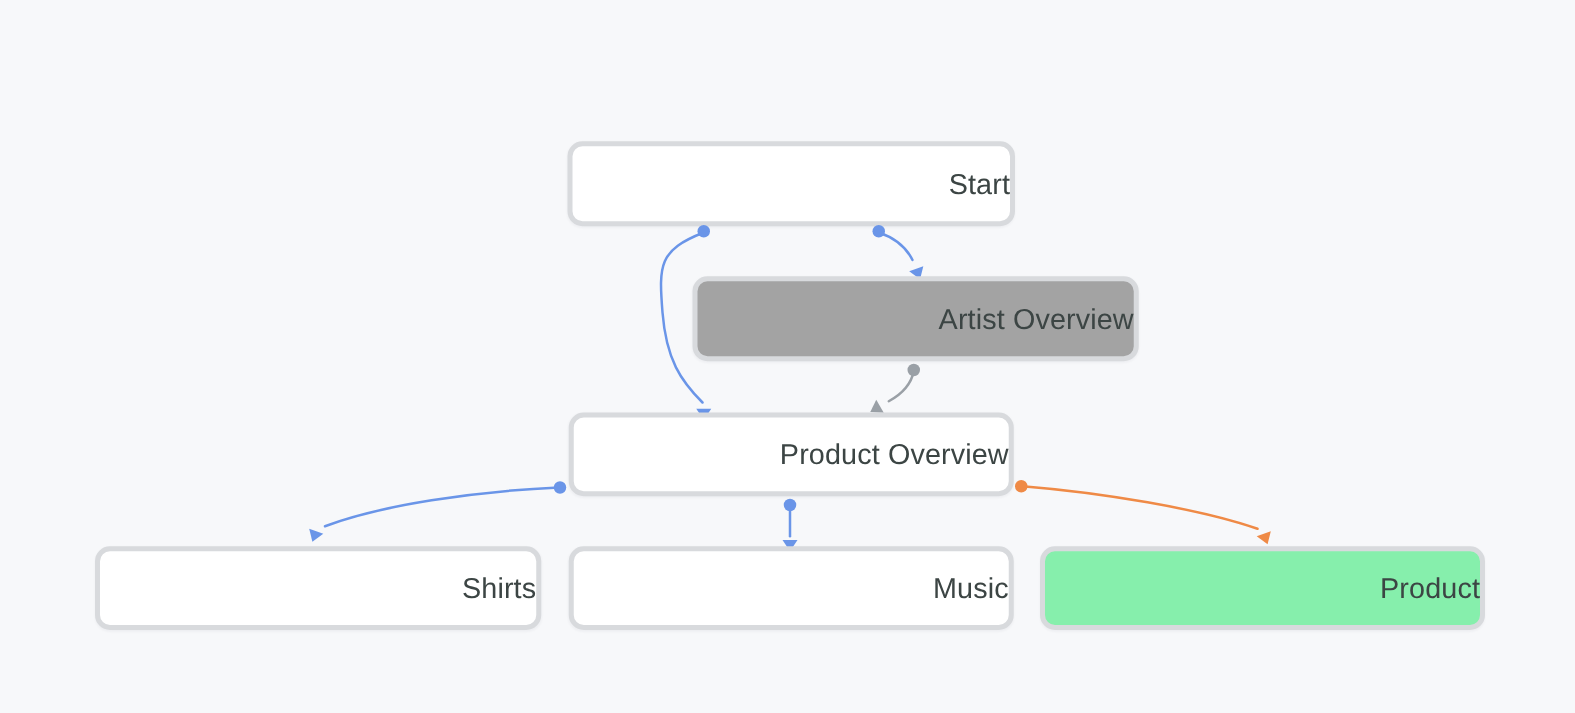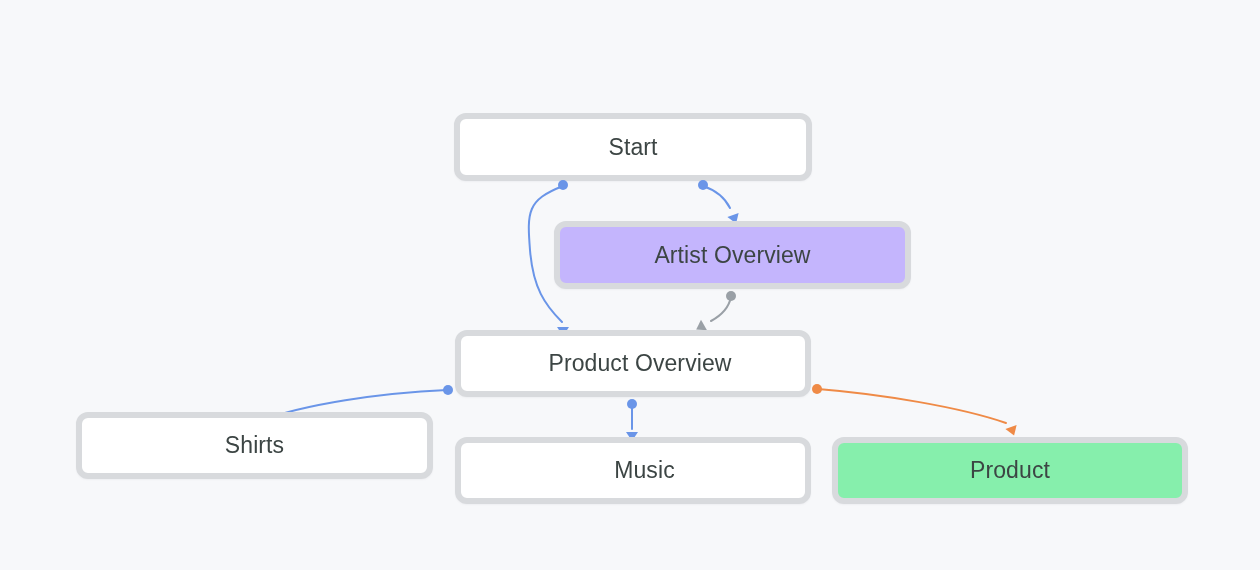--- a/index.html
+++ b/index.html
@@ -25,25 +25,25 @@
     left: 0;
     top: 0;
     width: 1260px;
     height: 570px;
     pointer-events: none;
   }
   .node {
     position: absolute;
     box-sizing: border-box;
     background: #ffffff;
-    border: 6px solid #8b5cf6;
+    border: 4px solid #8b5cf6;
     border-radius: 12px;
     display: flex;
     align-items: center;
-    justify-content: center;
+    justify-content: flex-end;
     box-shadow: 0 1px 2px rgba(16,24,40,0.04);
   }
   .node-label {
     font-family: "Liberation Sans", sans-serif;
     font-size: 23px;
     font-weight: 500;
     color: #3c4544;
     letter-spacing: 0.1px;
     white-space: nowrap;
     user-select: none;
@@ -86,27 +86,27 @@
       <g>
         <path d="M 818 389 C 880 394 960 407 1006 423" fill="none" stroke="#ef8a46" stroke-width="2" stroke-linecap="round"></path>
         <path d="M 0 -6 L 9 0 L 0 6 Z" fill="#ef8a46" transform="translate(1011,427) rotate(70)"></path>
       </g>
     </svg>
 
   <div id="node-layer">
       <div class="node" style="left: 454px; top: 113px; width: 358px; height: 68px; background: rgb(255, 255, 255); border-color: rgb(216, 218, 221);">
         <span class="node-label" style="color: rgb(60, 69, 68);">Start</span>
       </div>
-      <div class="node" style="left: 554px; top: 221px; width: 357px; height: 68px; background: #c4b5fd; border-color: rgb(216, 218, 221);">
+      <div class="node" style="left: 554px; top: 221px; width: 357px; height: 68px; background: #a3a3a3; border-color: rgb(216, 218, 221);">
         <span class="node-label" style="color: rgb(60, 69, 68);">Artist Overview</span>
       </div>
       <div class="node" style="left: 455px; top: 330px; width: 356px; height: 67px; background: rgb(255, 255, 255); border-color: rgb(216, 218, 221); padding-left: 14px;">
         <span class="node-label" style="color: rgb(60, 69, 68);">Product Overview</span>
       </div>
-      <div class="node" style="left: 76px; top: 412px; width: 357px; height: 67px; background: rgb(255, 255, 255); border-color: rgb(216, 218, 221);">
+      <div class="node" style="left: 76px; top: 437px; width: 357px; height: 67px; background: rgb(255, 255, 255); border-color: rgb(216, 218, 221);">
         <span class="node-label" style="color: rgb(60, 69, 68);">Shirts</span>
       </div>
       <div class="node" style="left: 455px; top: 437px; width: 356px; height: 67px; background: rgb(255, 255, 255); border-color: rgb(216, 218, 221);">
         <span class="node-label" style="color: rgb(60, 69, 68); margin-left: 23px;">Music</span>
       </div>
       <div class="node" style="left: 832px; top: 437px; width: 356px; height: 67px; background: #86efac; border-color: rgb(216, 218, 221);">
         <span class="node-label" style="color: rgb(60, 69, 68);">Product</span>
       </div>
     </div>
   <div id="handle-layer">

